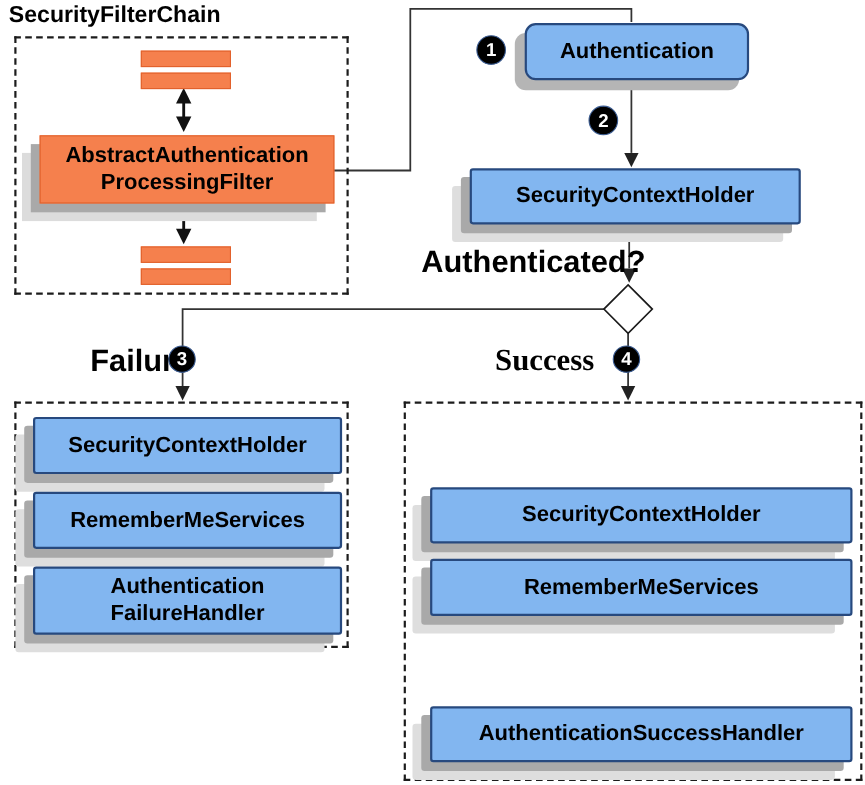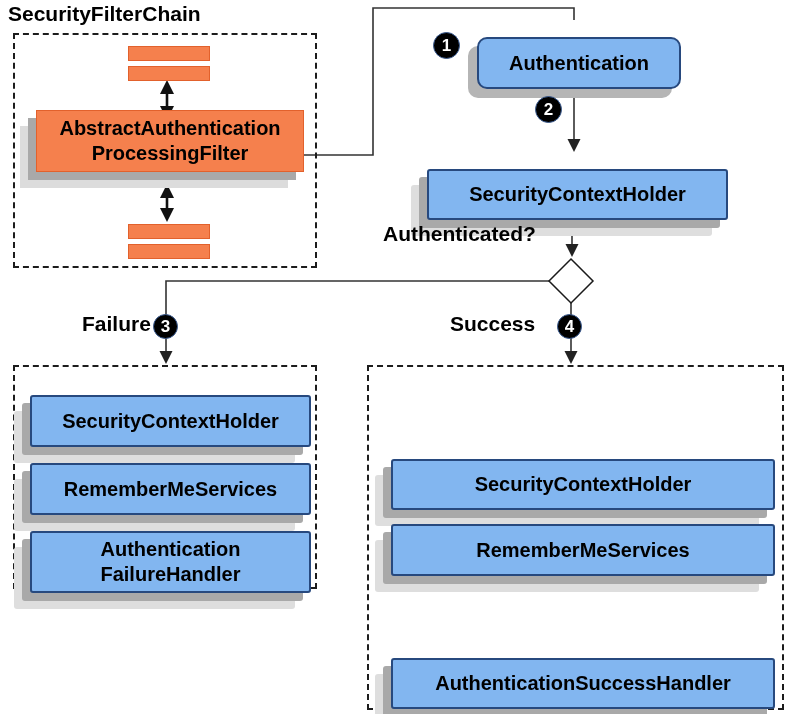--- a/index.html
+++ b/index.html
@@ -15,44 +15,43 @@
   .failure-box{left:13px;top:365px;width:300px;height:220px;}
   .success-box{left:367px;top:365px;width:413px;height:341px;}
   .bar{position:absolute;width:80px;height:13px;background:#f5804d;border:1px solid #e2612c;z-index:3;}
   .bar1{left:128px;top:46px;}  .bar2{left:128px;top:66px;}
   .bar3{left:128px;top:224px;} .bar4{left:128px;top:244px;}
   .box{
     position:absolute;display:flex;align-items:center;justify-content:center;
     text-align:center;font-size:20px;line-height:1.25;z-index:3;
   }
   .orange-box{
-    left:36px;top:110px;width:266px;height:60px;
+    left:36px;top:123px;width:266px;height:60px;
     background:#f5804d;border:1px solid #e2612c;
     box-shadow:-8px 8px 0 0 #a9a9a9,-16px 16px 0 0 #dcdcdc;
   }
   .blue{
     background:#82b6f0;border:2px solid #27497e;border-radius:3px;
     box-shadow:-8px 8px 0 0 #a9a9a9,-16px 16px 0 0 #dedede;
-    margin-top:16px;
   }
   .auth-box{left:477px;top:21px;width:200px;height:48px;border-radius:10px;
     box-shadow:-9px 9px 0 0 #b5b5b5;}
   .auth-mgr-box{left:427px;top:153px;width:297px;height:47px;}
   .fb1{left:30px;top:379px;width:277px;height:48px;}
   .fb2{left:30px;top:447px;width:277px;height:48px;}
   .fb3{left:30px;top:515px;width:277px;height:58px;}
   .sb1{left:391px;top:376px;width:380px;height:48px;}
   .sb2{left:391px;top:443px;width:380px;height:47px;}
   .sb3{left:391px;top:508px;width:380px;height:48px;}
   .sb4{left:391px;top:576px;width:380px;height:47px;}
   .sb5{left:391px;top:642px;width:380px;height:47px;text-align:center;}
-  .flow-label{position:absolute;font-size:21px;z-index:4;}
+  .flow-label{position:absolute;font-size:28px;z-index:4;}
   .authenticated-label{left:383px;top:222px;}
   .failure-label{left:61px;top:312px;margin-left:21px;}
-  .success-label{left:450px;top:312px;}
+  .success-label{left:450px;top:312px;font-family:Liberation Serif, serif;}
   .badge{
     position:absolute;width:25px;height:25px;border-radius:50%;
     background:#000;color:#fff;border:1px solid #3b5c92;
     display:flex;align-items:center;justify-content:center;
     font-size:17px;z-index:5;
   }
   .badge1{left:433px;top:32px;}
   .badge2{left:535px;top:96px;}
   .badge3{left:153px;top:314px;width:23px;height:23px;}
   .badge4{left:557px;top:314px;width:23px;height:23px;}

